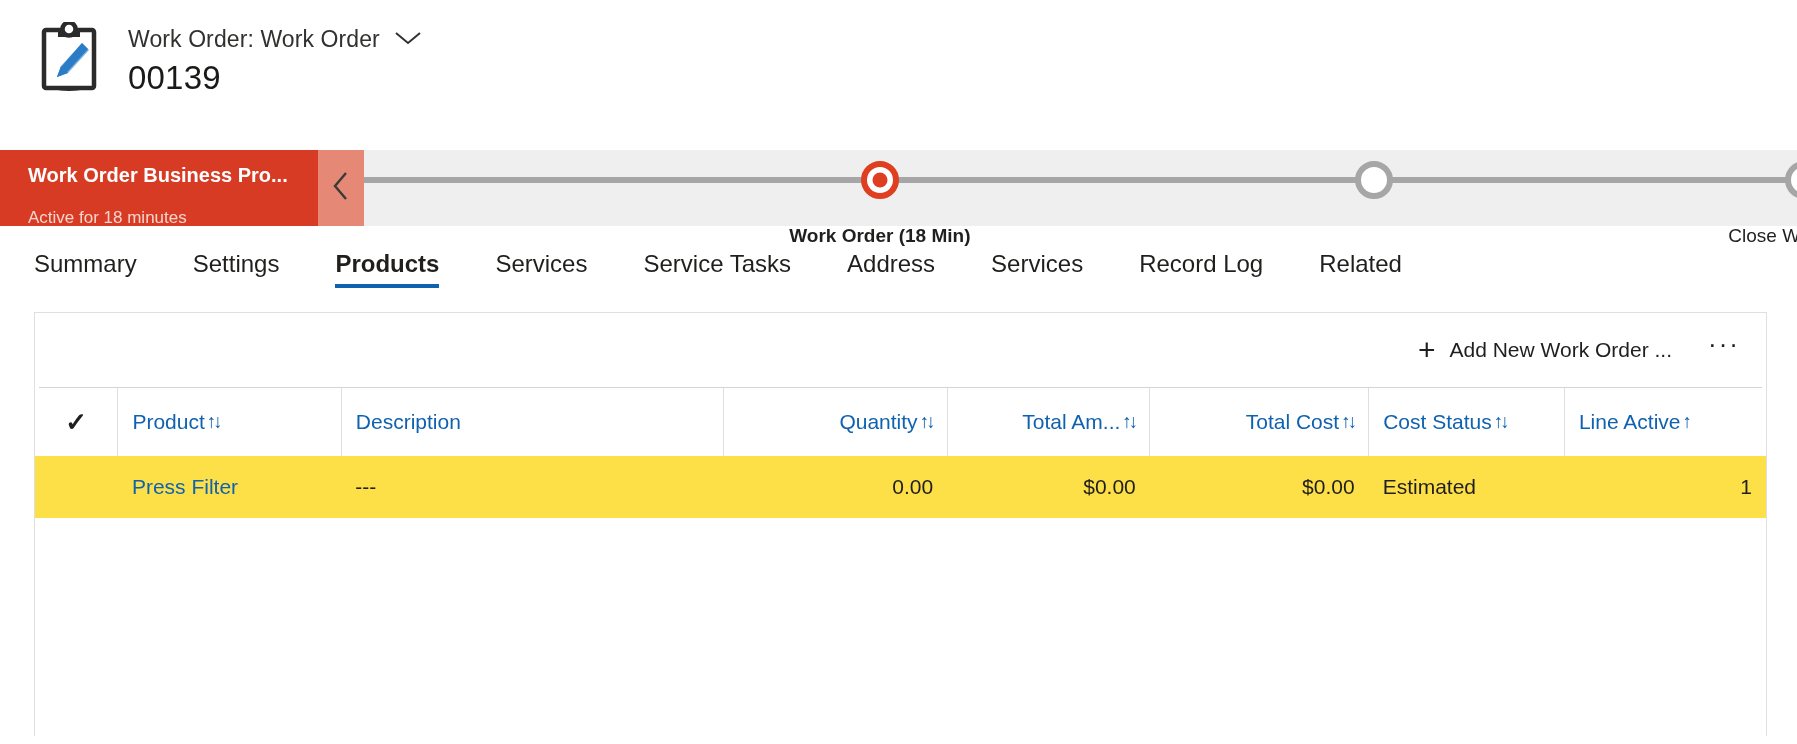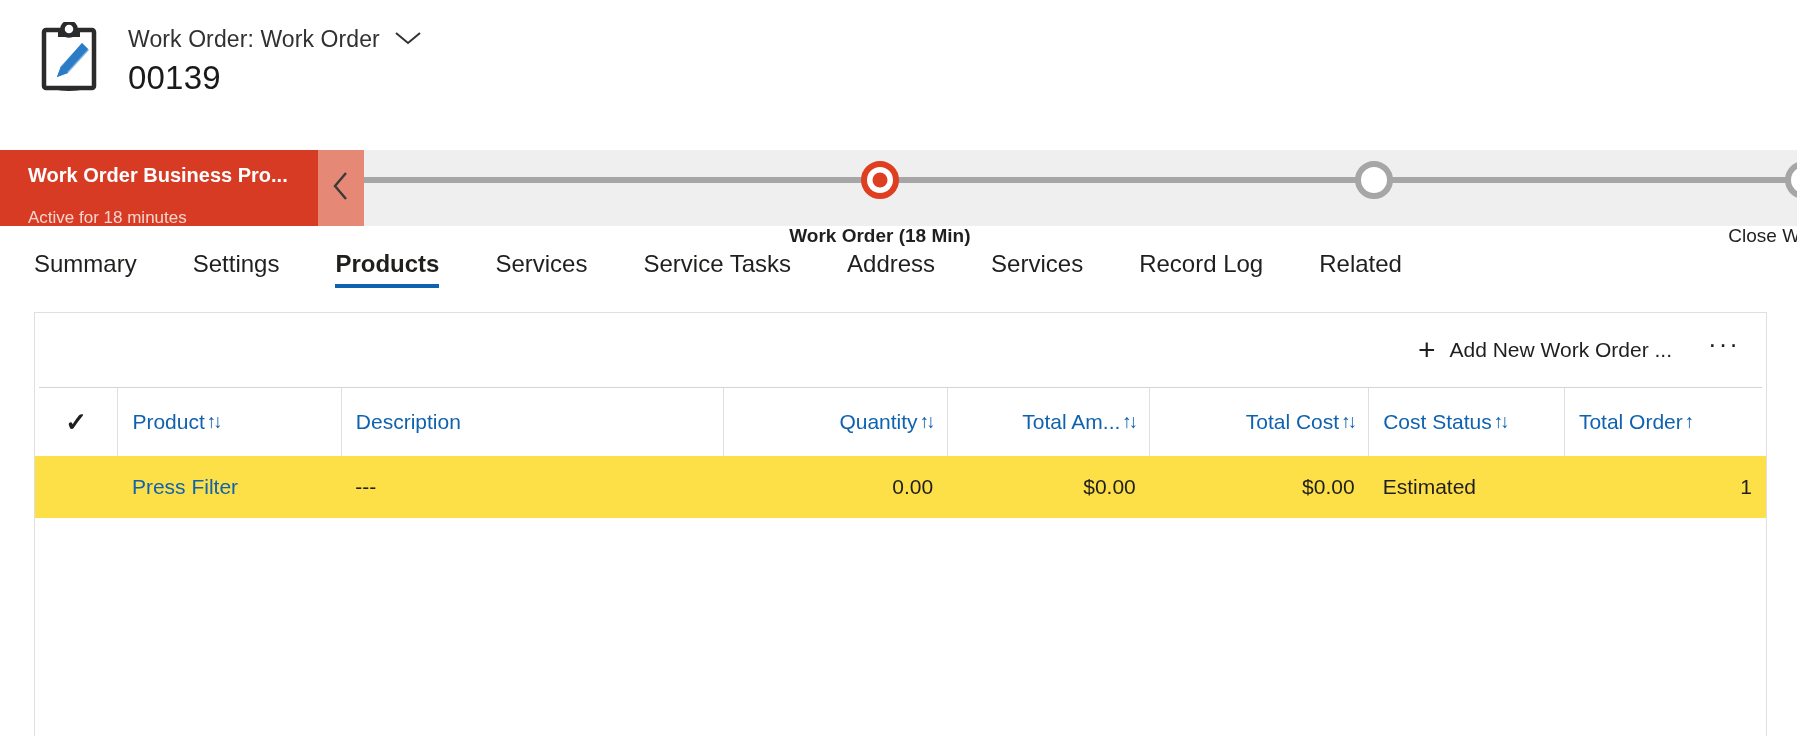--- a/index.html
+++ b/index.html
@@ -388,21 +388,21 @@
           </span>
         </th>
         <th>
           <span class="th-inner">
             <span>Cost Status</span>
             <span class="sort-icon">↑↓</span>
           </span>
         </th>
         <th>
           <span class="th-inner">
-            <span>Total Order</span>
+            <span>Line Active</span>
             <span class="sort-icon">↑</span>
           </span>
         </th>
       </tr>
     </thead>
     <tbody>
       <tr class="data-row">
         <td class="col-check"></td>
         <td class="link">
           <a>Press Filter</a>

